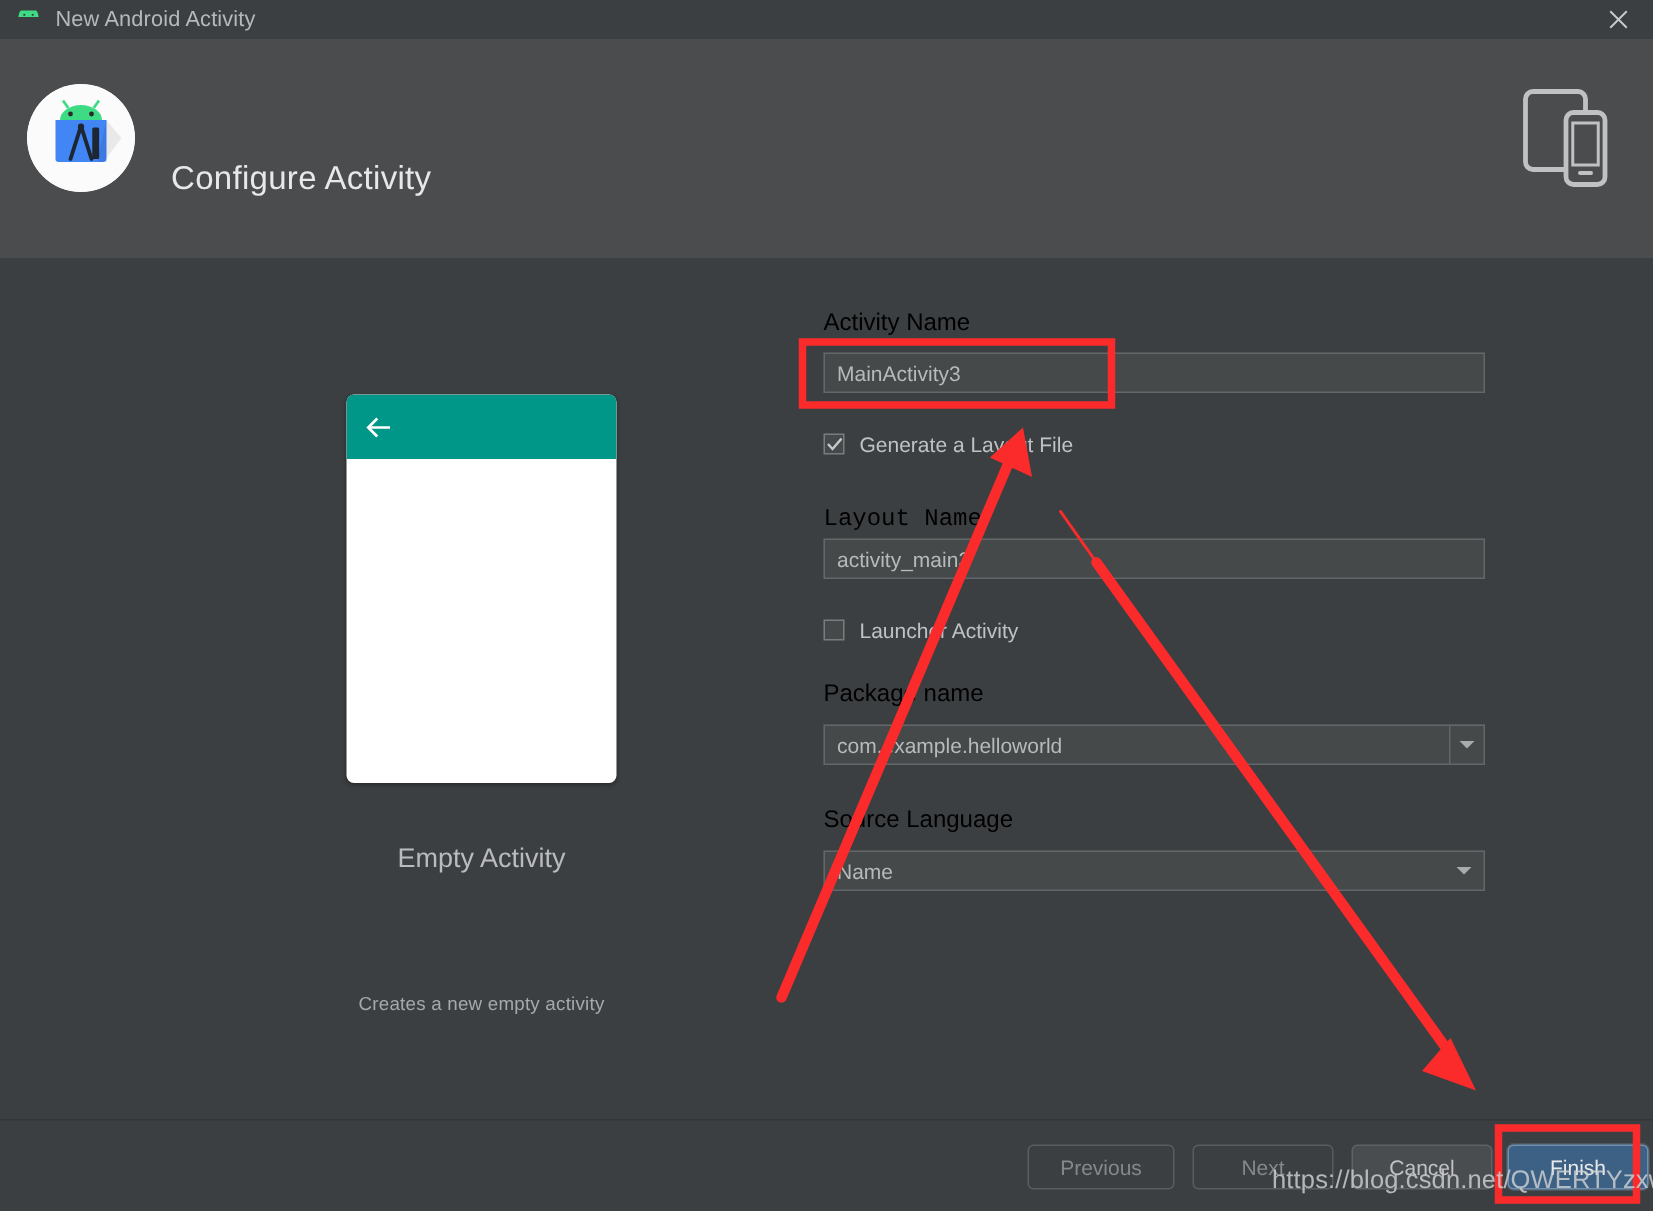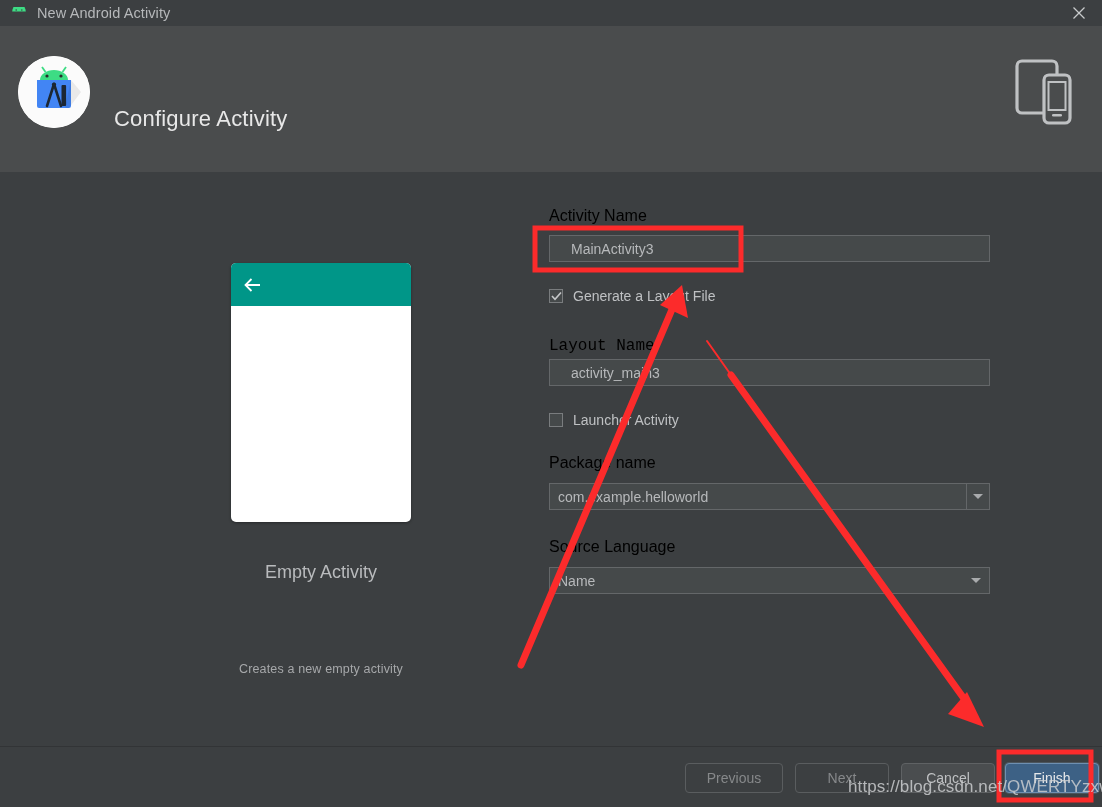--- a/index.html
+++ b/index.html
@@ -135,21 +135,21 @@
   }
   .text-input {
     position: relative;
     width: 441px;
     height: 27px;
     box-sizing: border-box;
     background: #45494a;
     border: 1px solid #646769;
     display: flex;
     align-items: center;
-    padding-left: 21px;
+    padding-left: 8px;
     font-size: 14px;
     color: #b7b9bb;
   }
   .combo {
     position: relative;
     width: 441px;
     height: 27px;
     box-sizing: border-box;
     background: #45494a;
     border: 1px solid #646769;

